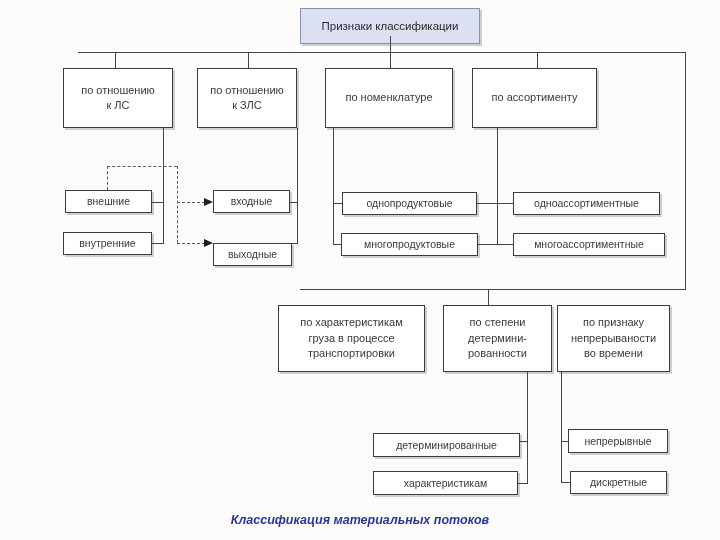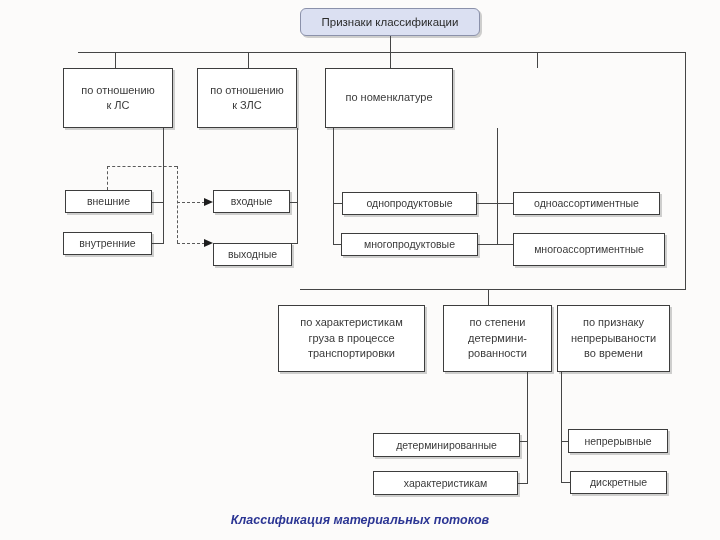--- a/index.html
+++ b/index.html
@@ -22,36 +22,37 @@
          border-top:4px solid transparent;border-bottom:4px solid transparent;
          border-left:9px solid #1d1d1d;}
   .caption{position:absolute;left:0;width:720px;text-align:center;
            font-weight:bold;font-style:italic;font-size:12.5px;color:#2c3694;}
 </style>
 </head>
 <body>
 
 <div id="page">
 
-  <div class="box title-box" style="left:300px;top:8px;width:180px;height:28px;border-radius:6px;">Признаки классификации</div>
+  <div class="box title-box" style="left:300px;top:8px;width:180px;height:36px;">Признаки классификации</div>
 
   <div class="box cat" style="left:63px;top:68px;width:110px;height:60px;">по отношению
 к ЛС</div>
   <div class="box cat" style="left:197px;top:68px;width:100px;height:60px;">по отношению
 к ЗЛС</div>
   <div class="box cat" style="left:325px;top:68px;width:128px;height:60px;">по номенклатуре</div>
+  <div class="box cat" style="left:472px;top:68px;width:125px;height:60px;">по ассортименту</div>
 
   <div class="box" style="left:65px;top:190px;width:87px;height:23px;">внешние</div>
   <div class="box" style="left:63px;top:232px;width:89px;height:23px;">внутренние</div>
   <div class="box" style="left:213px;top:190px;width:77px;height:23px;">входные</div>
   <div class="box" style="left:213px;top:243px;width:79px;height:23px;">выходные</div>
   <div class="box" style="left:342px;top:192px;width:135px;height:23px;">однопродуктовые</div>
   <div class="box" style="left:341px;top:233px;width:137px;height:23px;">многопродуктовые</div>
   <div class="box" style="left:513px;top:192px;width:147px;height:23px;">одноассортиментные</div>
-  <div class="box" style="left:513px;top:233px;width:152px;height:33px;">многоассортиментные</div>
+  <div class="box" style="left:513px;top:233px;width:152px;height:23px;">многоассортиментные</div>
 
   <div class="box cat" style="left:278px;top:305px;width:147px;height:67px;">по характеристикам
 груза в процессе
 транспортировки</div>
   <div class="box cat" style="left:443px;top:305px;width:109px;height:67px;">по степени
 детермини-
 рованности</div>
   <div class="box cat" style="left:557px;top:305px;width:113px;height:67px;">по признаку
 непрерываности
 во времени</div>

